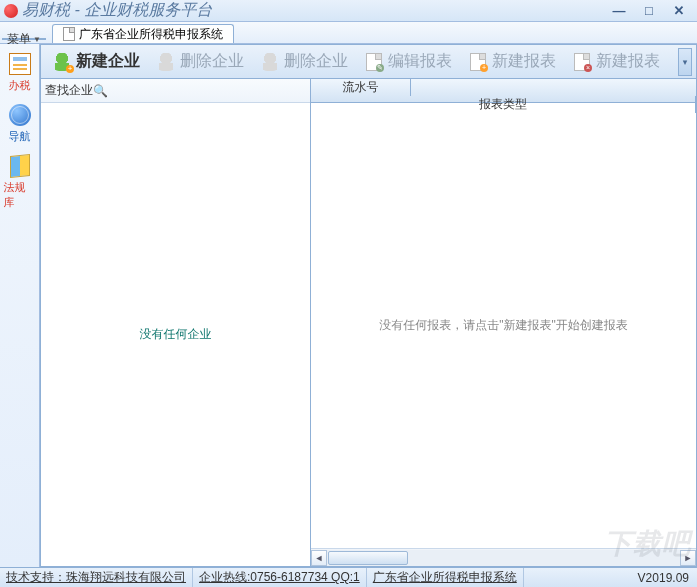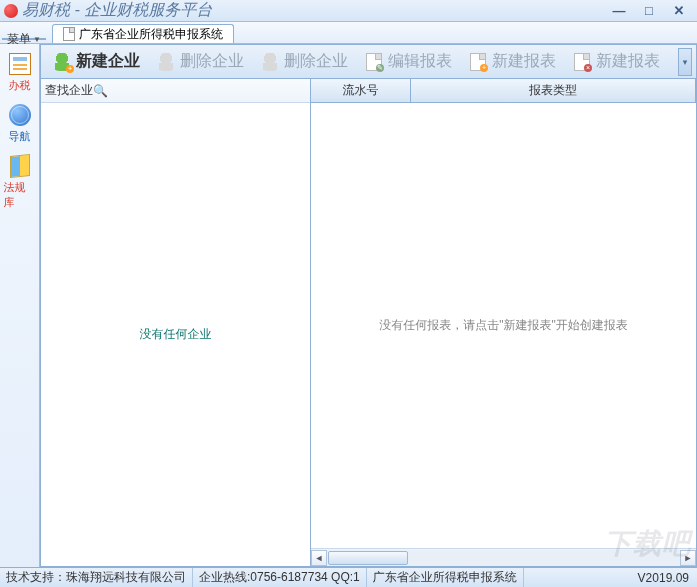--- a/index.html
+++ b/index.html
@@ -47,35 +47,35 @@
 
 .split { flex: 1; display: flex; overflow: hidden; }
 .left-pane { width: 270px; border-right: 1px solid #8fb0d6; display: flex; flex-direction: column; background:#fff; }
 .search-row { height: 24px; border-bottom: 1px solid #c9d8ea; display: flex; align-items: center; padding: 0 4px; background: linear-gradient(#f8fbfe,#eef4fb); }
 .search-row .s-lbl { font-size: 12px; color: #333; }
 .search-row .s-icon { font-size: 12px; color: #999; }
 .search-row input { flex:1; border:none; background:transparent; outline:none; font-size:12px; }
 .empty-left { flex:1; display:flex; align-items:center; justify-content:center; color:#0f766e; font-size:12px; }
 
 .right-pane { flex: 1; display: flex; flex-direction: column; background:#fff; position:relative; }
-.table-head { height: 24px; background: linear-gradient(#eff6fd,#d3e3f4); border-bottom: 1px solid #8fb0d6; display:flex; }
+.table-head { height: 24px; background: linear-gradient(#eff6fd,#d3e3f4); border-bottom: 1px solid #8fb0d6; display:flex;flex-direction:column; }
 .th { border-right: 1px solid #8fb0d6; display:flex; align-items:center; justify-content:center; font-size:12px; color:#333; }
 .th1 { width: 100px; }
 .th2 { flex: 1; }
 .empty-right { flex:1; display:flex; align-items:center; justify-content:center; color:#888; font-size:12px; padding: 0 10px; text-align:center; }
 
 
 .hscroll { height: 18px; border-top: 1px solid #c9d8ea; background: #f0f4f9; display:flex; align-items:center; }
 .hscroll .arrow { width:16px; height:16px; border:1px solid #b0c4dc; background:linear-gradient(#fefefe,#e2ecf7); display:flex; align-items:center; justify-content:center; font-size:9px; color:#556; cursor:pointer; }
 .hscroll .track { flex:1; height:16px; background:#e9eff6; position:relative; }
 .hscroll .thumb { position:absolute; left:0; top:0; width:80px; height:14px; margin:1px; background:linear-gradient(#f5f9fd,#cfe0f2); border:1px solid #9db9d8; border-radius:2px; }
 
 
 .statusbar { position:absolute; bottom:0; left:0; right:0; height: 20px; background: linear-gradient(#e8f1fb,#d4e4f6); border-top: 1px solid #8fb0d6; display:flex; align-items:center; font-size:12px; color:#333; }
-.statusbar .cell { padding: 0 6px; border-right: 1px solid #b0c7e2; height:100%; display:flex; align-items:center; white-space:nowrap; }
+.statusbar .cell { padding: 0 6px; border-right: 1px solid #b0c7e2; height:100%; display:flex; align-items:center; white-space:nowrap;text-decoration:underline; }
 .statusbar .version { margin-left:auto; padding: 0 8px; }
 
 
 .watermark { position:absolute; right:6px; bottom:24px; font-size:28px; font-weight:bold; font-style:italic; color:rgba(120,130,140,0.18); pointer-events:none; letter-spacing:1px; }
 
 
 .ico-person { width:18px; height:18px; background: radial-gradient(circle at 50% 30%, #6cc24a 38%, transparent 40%), linear-gradient(#6cc24a,#6cc24a); background-size: 100% 100%, 14px 8px; background-position: center top, center bottom; background-repeat:no-repeat; border-radius: 4px 4px 6px 6px; position:relative; }
 .ico-person .plus { position:absolute; right:-3px; bottom:-2px; width:8px; height:8px; background:#ff9f1a; border-radius:50%; color:#fff; font-size:8px; line-height:8px; text-align:center; }
 .ico-person-gray { filter: grayscale(1) brightness(1.3); }
 .ico-doc { width:16px; height:18px; background:#fff; border:1px solid #bbb; position:relative; }

